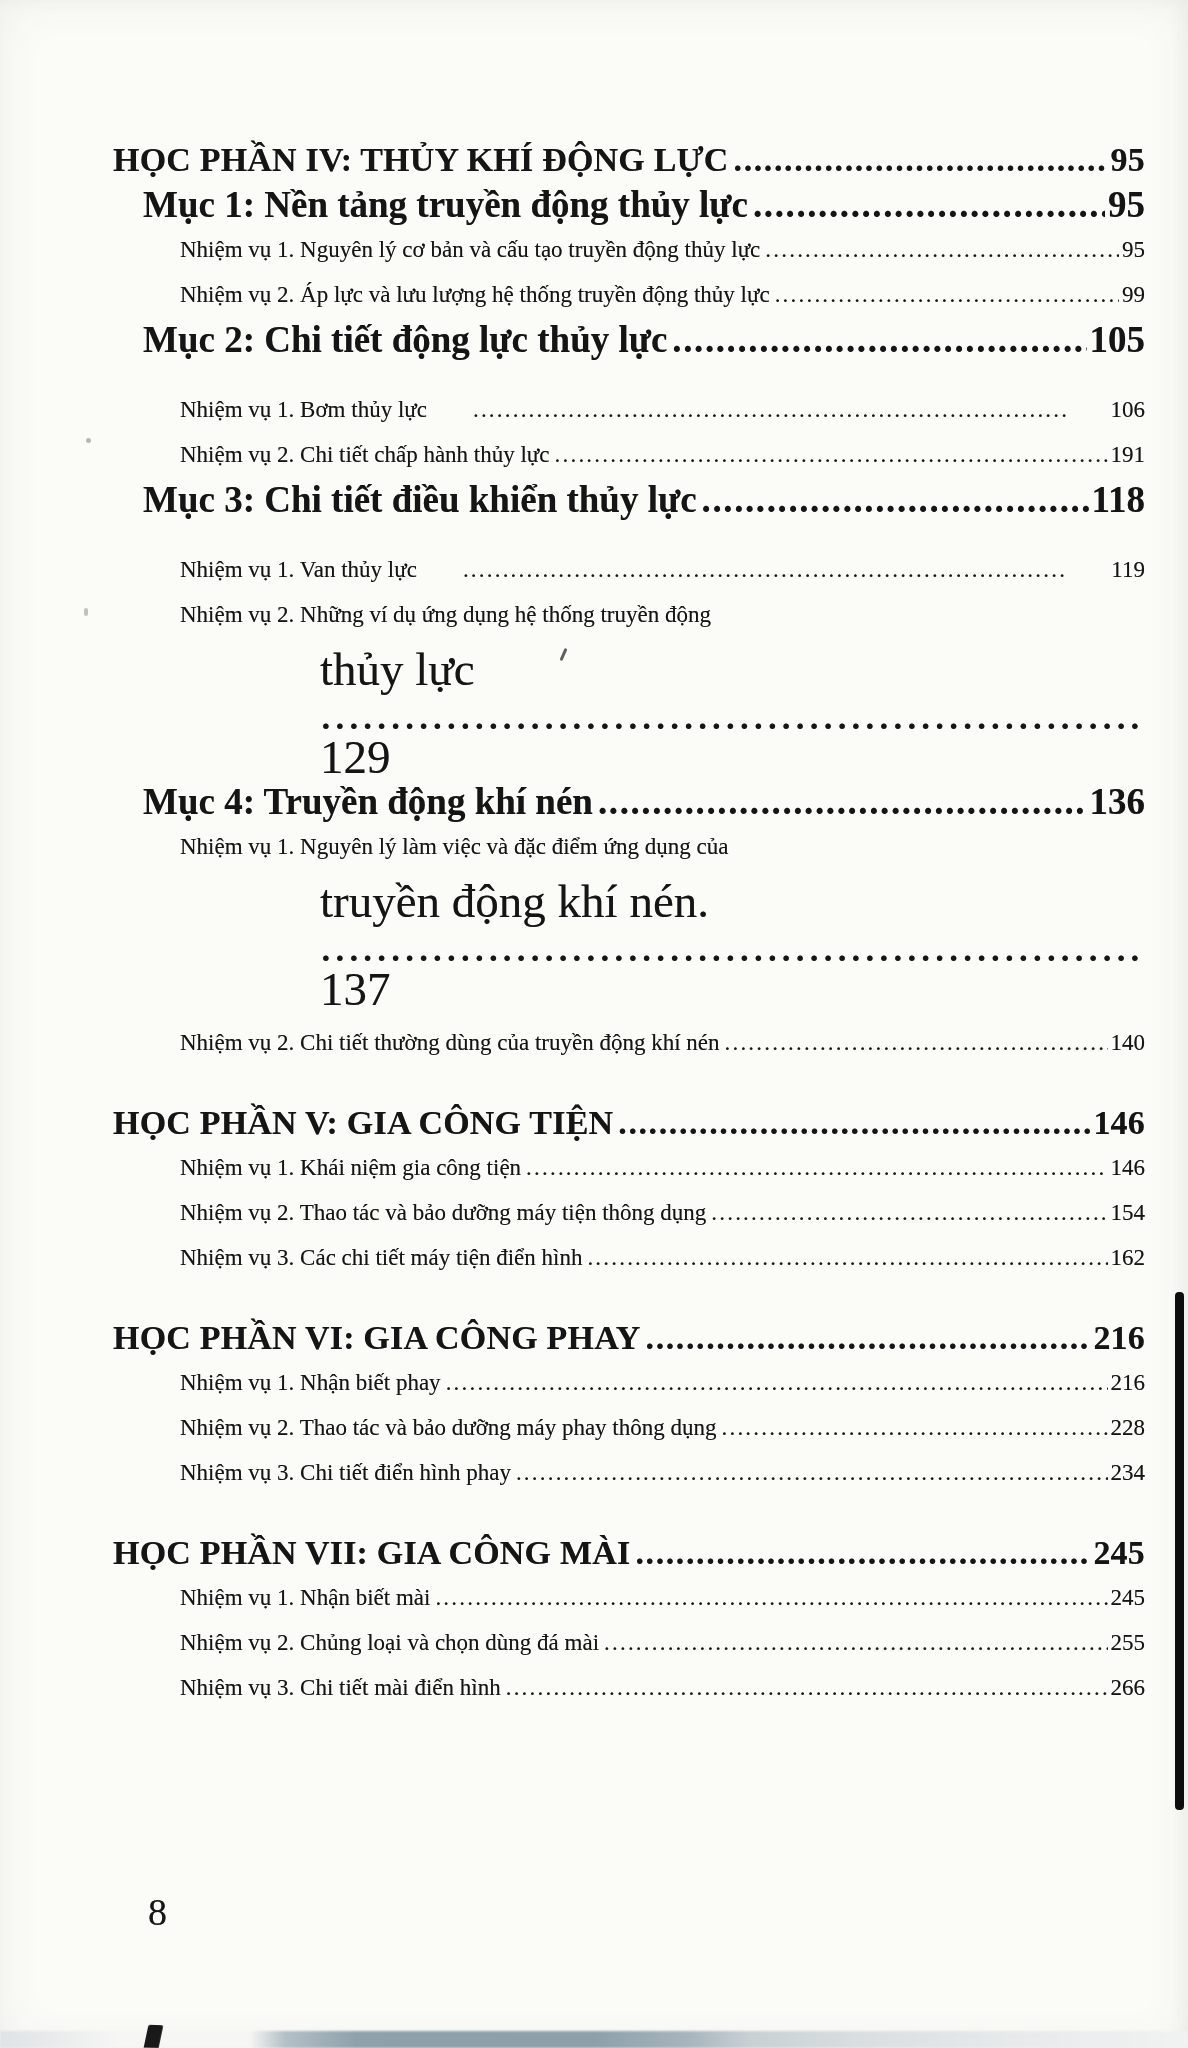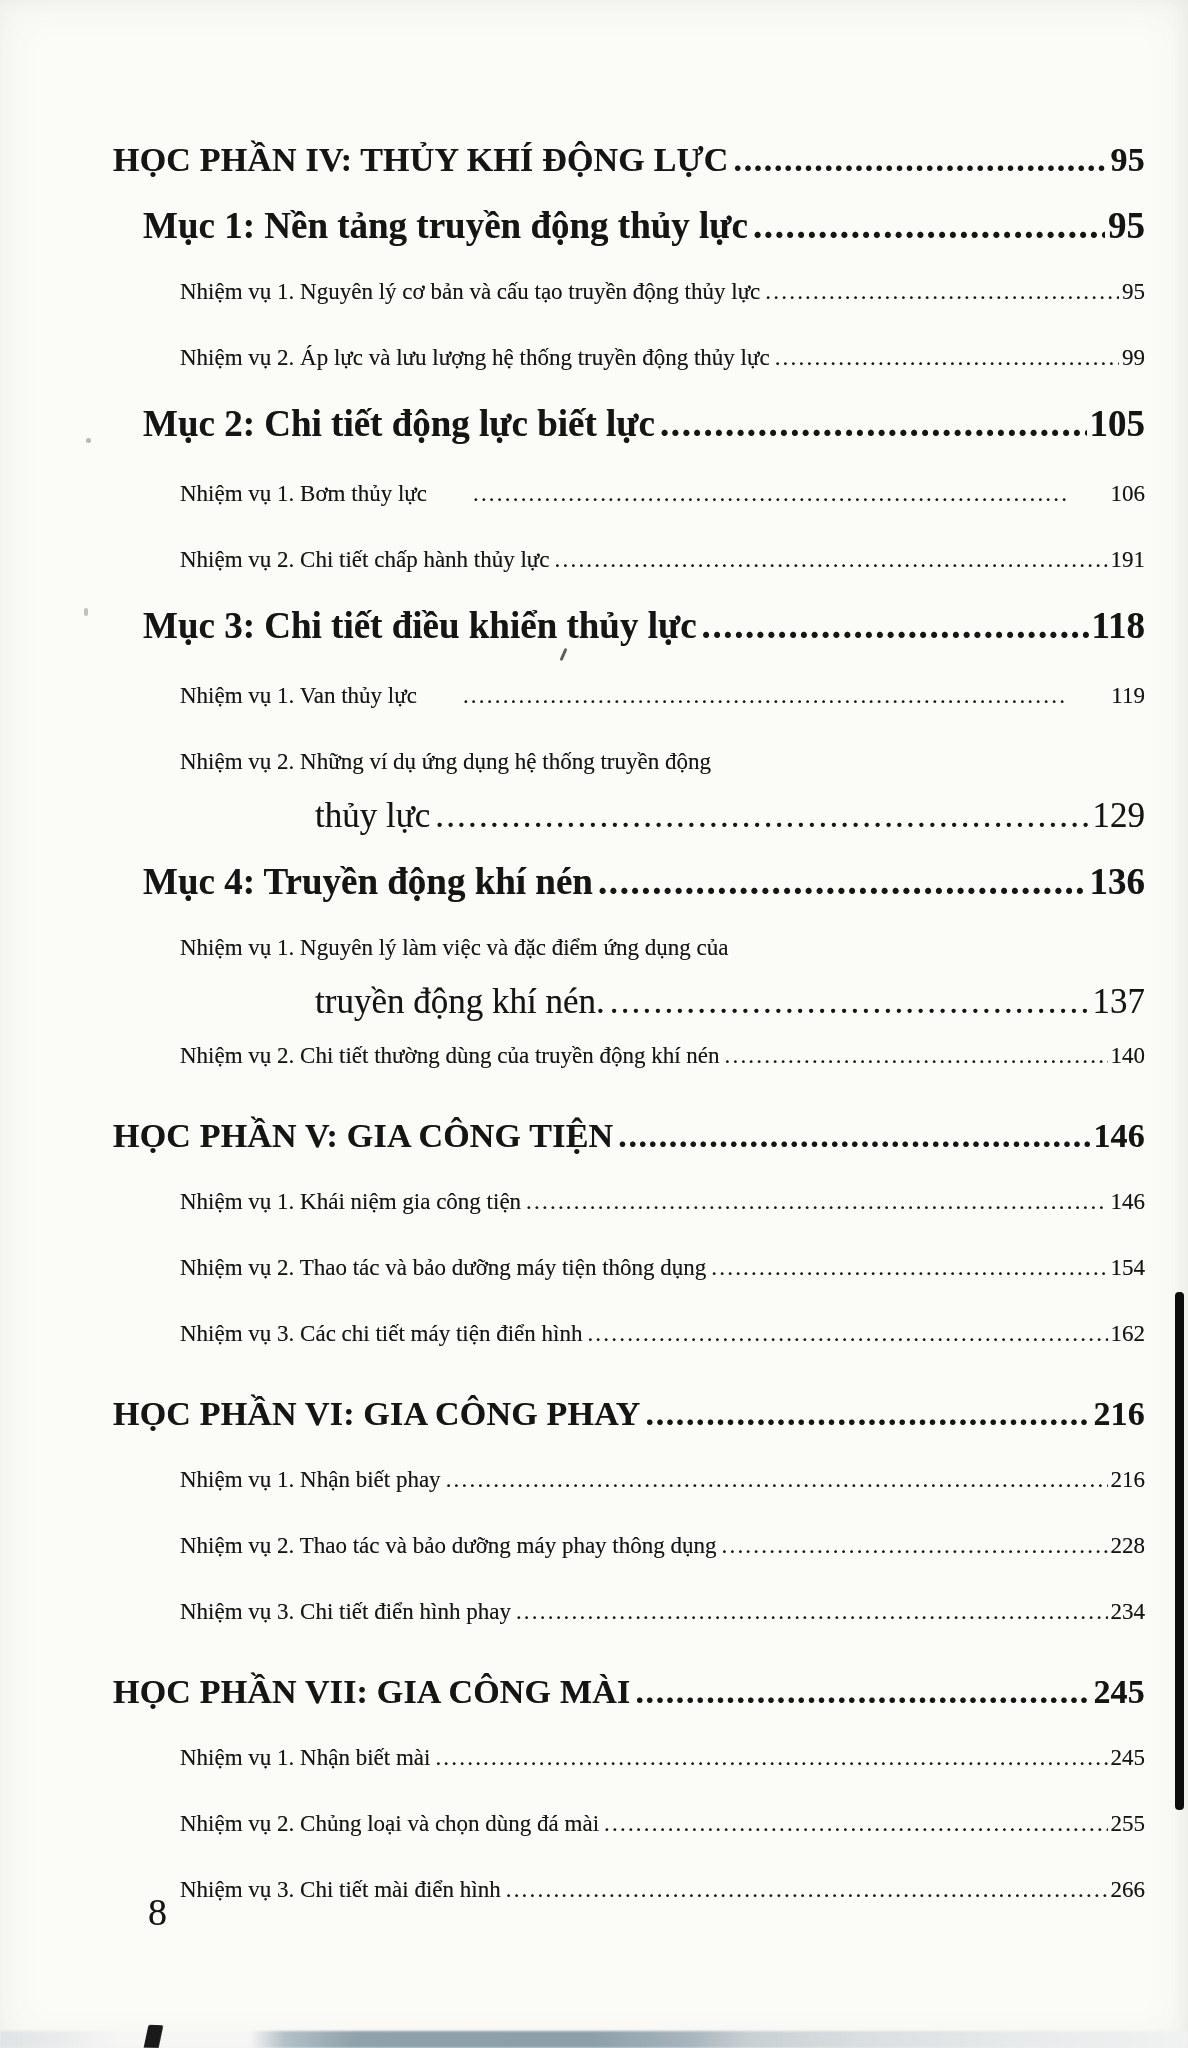--- a/index.html
+++ b/index.html
@@ -15,33 +15,33 @@
   .scan-vignette {
     position:absolute; inset:0; pointer-events:none;
     box-shadow: inset 0 0 46px rgba(70,70,70,.07), inset -6px 0 14px rgba(90,90,90,.05);
   }
 
   #toc { position:absolute; left:105px; top:138px; width:1040px; }
 
   .toc-row {
     display:flex; align-items:baseline;
     line-height:44px;
-    margin-top:22px;
+    margin-top:1px;
     overflow:hidden;
     text-shadow:0 0 0.5px rgba(10,10,10,.45);
   }
   .gap-first { margin-top:0; }
   .gap-sm    { margin-top:10px; }
   .gap-mdl   { margin-top:26px;gap:41px; }
   .gap-lg    { margin-top:36px; }
 
   .style-chapter { font-weight:700; font-size:34px; padding-left:8px;   letter-spacing:.2px; }
   .style-muc     { font-weight:700; font-size:37px; padding-left:38px; }
   .style-task    { font-size:23px; padding-left:75px; }
-  .style-cont    { font-size:35px; padding-left:210px; }
+  .style-cont    { font-size:47px; padding-left:210px;flex-direction:column; }
 
   .toc-label { white-space:nowrap; flex-shrink:0; }
   .toc-leader {
     flex:1 1 auto; min-width:10px;
     overflow:hidden; white-space:nowrap;
     letter-spacing:2.2px;
     margin:0 3px 0 5px;
   }
   .style-chapter .toc-leader, .style-muc .toc-leader { letter-spacing:1.6px; }
   .toc-page { white-space:nowrap; flex-shrink:0; }
@@ -101,21 +101,21 @@
     <span class="toc-label">Nhiệm vụ 1. Nguyên lý cơ bản và cấu tạo truyền động thủy lực</span>
     <span class="toc-leader">................................................................................................................................................................................................................................................</span>
     <span class="toc-page">95</span>
   </div>
     <div class="toc-row style-task">
     <span class="toc-label">Nhiệm vụ 2. Áp lực và lưu lượng hệ thống truyền động thủy lực</span>
     <span class="toc-leader">................................................................................................................................................................................................................................................</span>
     <span class="toc-page">99</span>
   </div>
     <div class="toc-row style-muc">
-    <span class="toc-label">Mục 2: Chi tiết động lực biết lực</span>
+    <span class="toc-label">Mục 2: Chi tiết động lực thủy lực</span>
     <span class="toc-leader">................................................................................................................................................................................................................................................</span>
     <span class="toc-page">105</span>
   </div>
     <div class="toc-row style-task gap-mdl">
     <span class="toc-label">Nhiệm vụ 1. Bơm thủy lực</span>
     <span class="toc-leader">................................................................................................................................................................................................................................................</span>
     <span class="toc-page">106</span>
   </div>
     <div class="toc-row style-task">
     <span class="toc-label">Nhiệm vụ 2. Chi tiết chấp hành thủy lực</span>

